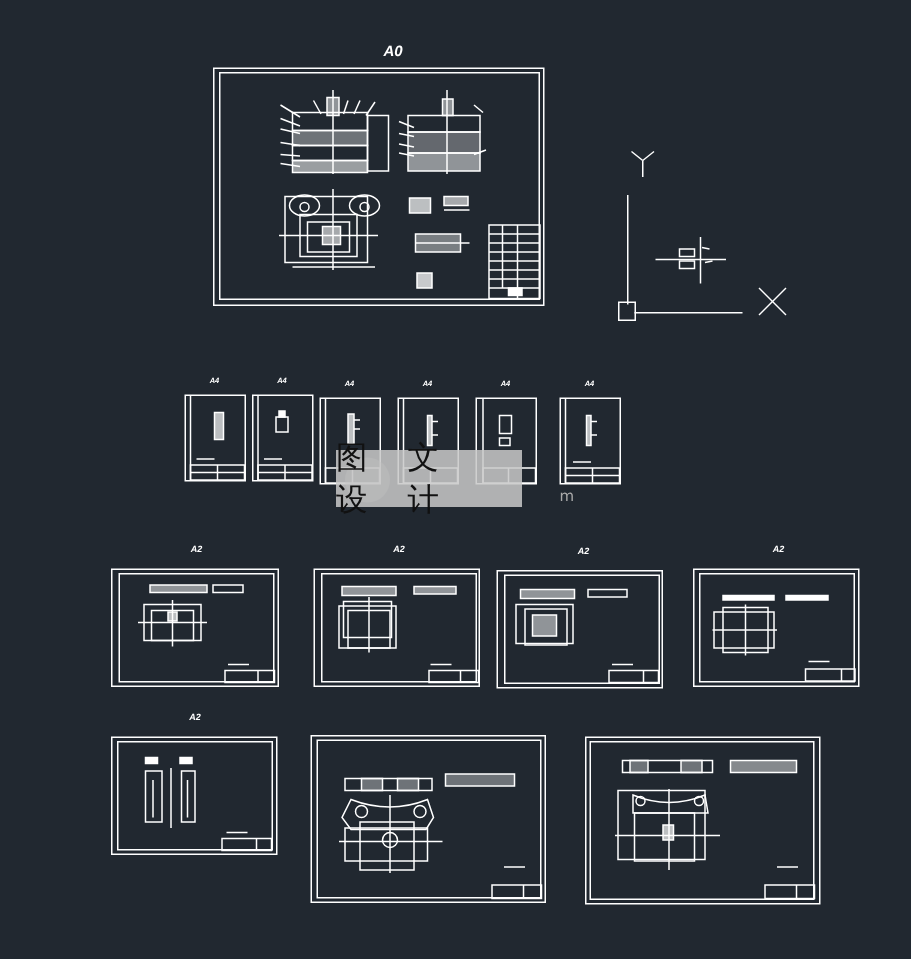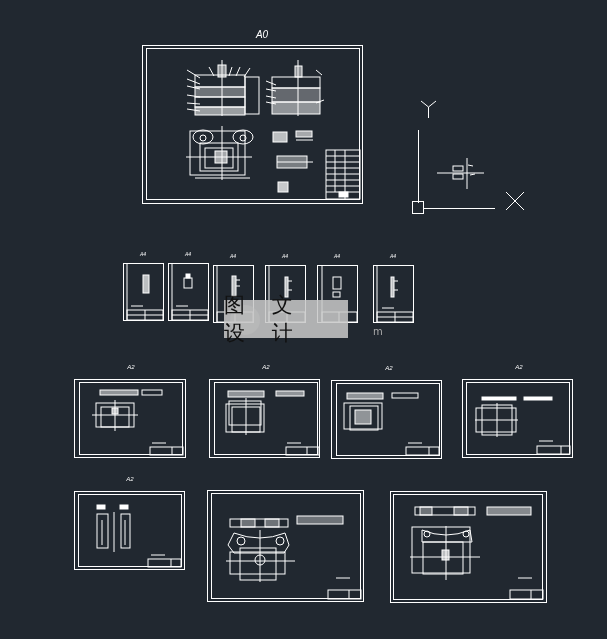--- a/index.html
+++ b/index.html
@@ -1,18 +1,18 @@
 <!DOCTYPE html>
 <html><head>
 <meta charset="utf-8">
 <style>
   html, body { margin: 0; padding: 0; }
   body { width: 607px; height: 639px; background: #212830; overflow: hidden; position: relative; font-family: "Liberation Sans", sans-serif; }
   #canvas { position: absolute; left: 0; top: 0; width: 607px; height: 639px; }
-  .sheet-label { position: absolute; color: #ffffff; font-family: "Liberation Sans", sans-serif; font-style: italic; font-weight: normal; transform: translateX(-50%); white-space: nowrap; }
+  .sheet-label { position: absolute; color: #ffffff; font-family: "Liberation Sans", sans-serif; font-style: italic; font-weight: bold; transform: translateX(-50%); white-space: nowrap; }
   .watermark { position: absolute; left: 224px; top: 300px; width: 124px; height: 38px; background: rgba(200,200,200,0.86); display: flex; align-items: center; justify-content: center; letter-spacing: 10px; font-family: "DejaVu Serif", serif; font-size: 21px; color: #111; }
   .watermark-tail { position: absolute; left: 373px; top: 326px; color: #aaa; font-size: 10px; font-family: "DejaVu Sans", sans-serif; }
   .wm-blob { position: absolute; left: 230px; top: 305px; width: 30px; height: 30px; border-radius: 50%; background: rgba(150,150,150,0.4); }
 </style>
 </head>
 <body>
 
 <svg id="canvas" viewBox="0 0 607 639" xmlns="http://www.w3.org/2000/svg">
   <g fill="none" stroke="#ffffff" stroke-width="1">
 

